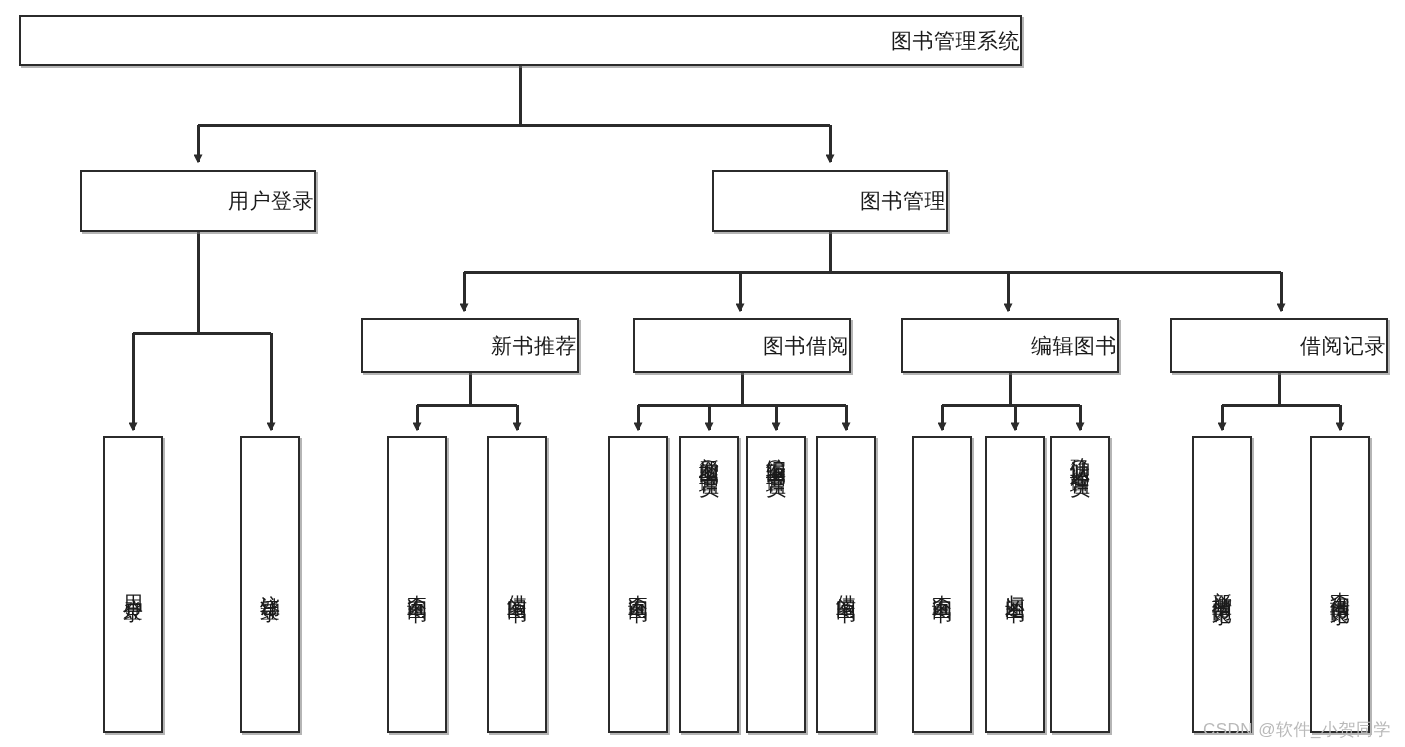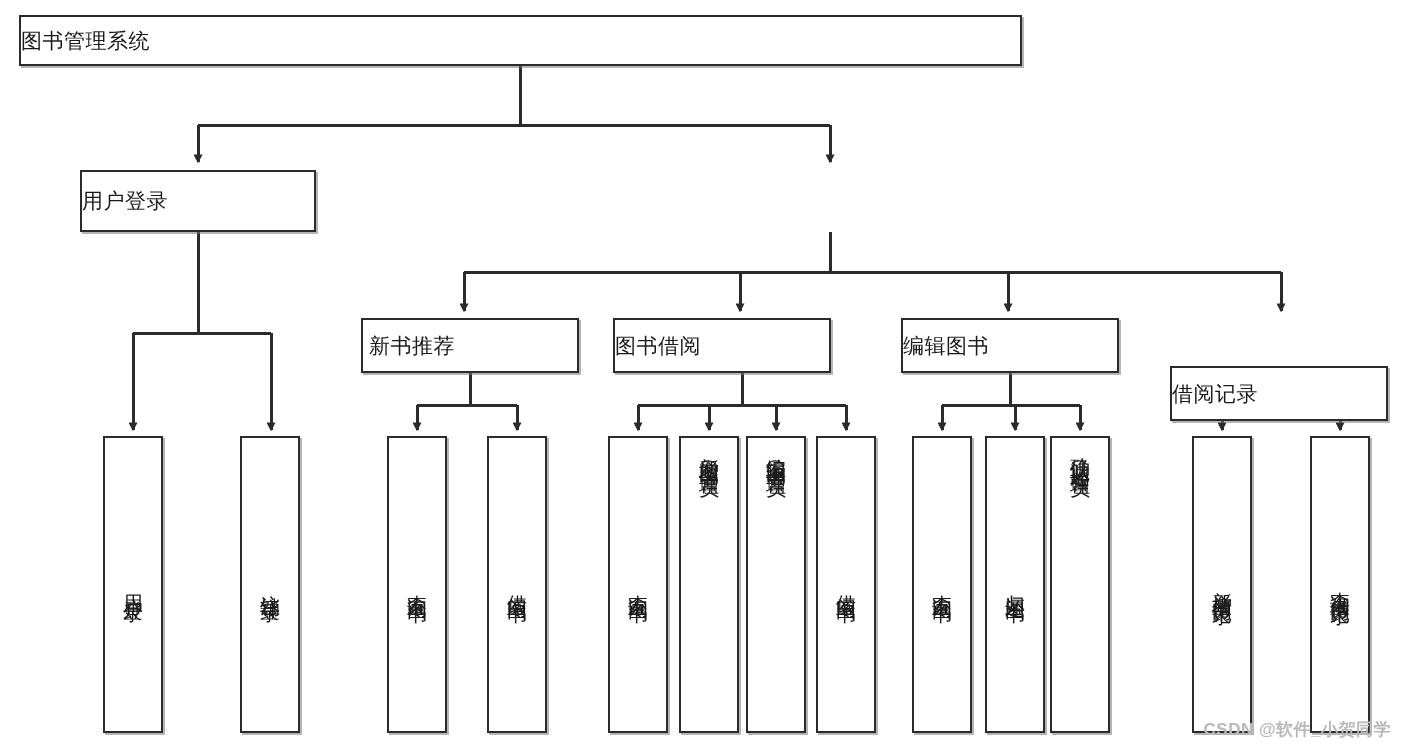--- a/index.html
+++ b/index.html
@@ -25,21 +25,21 @@
     height: 747px;
   }
   .node-box {
     position: absolute;
     box-sizing: border-box;
     background: #ffffff;
     border: 2px solid #2b2b2b;
     box-shadow: 2px 2px 0 rgba(120,120,120,0.55);
     display: flex;
     align-items: center;
-    justify-content: flex-start;
+    justify-content: flex-end;
   }
   .node-label-h {
     font-size: 21px;
     color: #1a1a1a;
     line-height: 1.1;
     white-space: nowrap;
     letter-spacing: 0.5px;
   }
   .node-label-v {
     font-size: 20px;
@@ -61,21 +61,20 @@
   }
   .watermark {
     position: absolute;
     right: 14px;
     bottom: 6px;
     font-size: 17px;
     color: #b9b9b9;
     letter-spacing: 0.5px;
     white-space: nowrap;
     pointer-events: none;
-    font-weight: bold;
   }
 </style>
 </head>
 <body>
 
 <div id="stage">
 
   <svg id="diagram-svg" viewBox="0 0 1405 747" xmlns="http://www.w3.org/2000/svg">
     <defs>
       <marker id="arrowhead" markerWidth="9" markerHeight="9" refX="7.6" refY="4.5" orient="auto" markerUnits="userSpaceOnUse">
@@ -130,31 +129,34 @@
     </g>
   </svg>
 
   <div class="node-box" style="left:19px; top:15px; width:1003px; height:51px;">
     <span class="node-label-h">图书管理系统</span>
   </div>
 
   <div class="node-box" style="left:80px; top:170px; width:236px; height:62px;">
     <span class="node-label-h">用户登录</span>
   </div>
+  <div class="node-box" style="left:712px; top:170px; width:236px; height:62px;">
+    <span class="node-label-h">图书管理</span>
+  </div>
 
   <div class="node-box" style="left:361px; top:318px; width:218px; height:55px;padding-left:6px;">
     <span class="node-label-h">新书推荐</span>
   </div>
-  <div class="node-box" style="left:613px; top:318px; width:218px; height:55px;">
+  <div class="node-box" style="left:633px; top:318px; width:218px; height:55px;">
     <span class="node-label-h">图书借阅</span>
   </div>
   <div class="node-box" style="left:901px; top:318px; width:218px; height:55px;">
     <span class="node-label-h">编辑图书</span>
   </div>
-  <div class="node-box" style="left:1170px; top:318px; width:218px; height:55px;margin-top:48px;">
+  <div class="node-box" style="left:1170px; top:318px; width:218px; height:55px;">
     <span class="node-label-h">借阅记录</span>
   </div>
 
   <div class="node-box vertical centered" style="left:103px; top:436px; width:60px; height:297px;">
     <span class="node-label-v">用户登录</span>
   </div>
   <div class="node-box vertical centered" style="left:240px; top:436px; width:60px; height:297px;">
     <span class="node-label-v">注销登录</span>
   </div>
 

